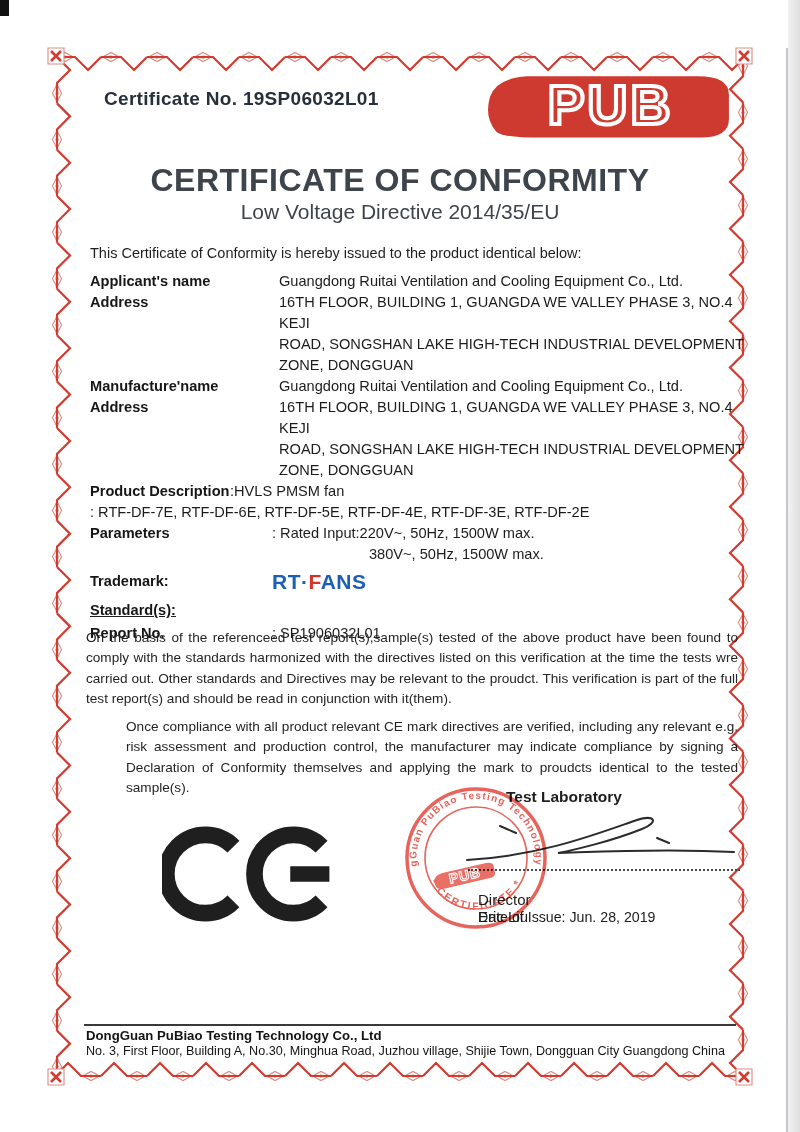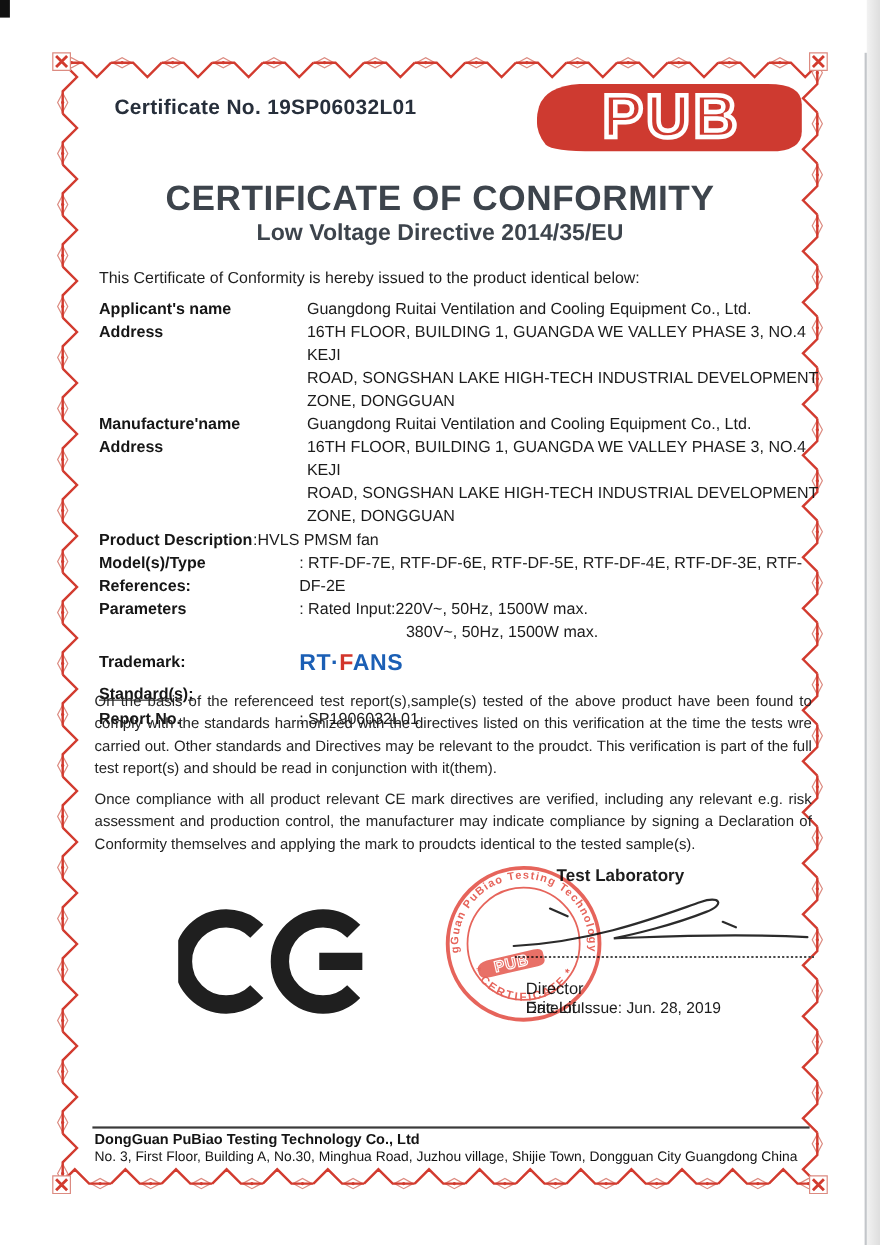--- a/index.html
+++ b/index.html
@@ -5,39 +5,39 @@
   html,body{margin:0;padding:0;background:#e9e9e9;}
   .page{position:relative;width:800px;height:1132px;background:#ffffff;overflow:hidden;
         font-family:"Liberation Sans",sans-serif;color:#1c1c1c;}
   .abs{position:absolute;}
   svg{display:block;}
   
   .cert-no{left:104px;top:88px;font-size:19px;font-weight:bold;color:#272f3b;letter-spacing:.3px;}
   .logo-top{left:488px;top:72px;}
   .title{left:55px;width:690px;top:162px;text-align:center;font-size:32px;font-weight:bold;
          color:#3d444c;letter-spacing:.5px;}
-  .subtitle{left:55px;width:690px;top:200px;text-align:center;font-size:21px;font-weight:bold;color:#3d444c;}
+  .subtitle{left:55px;width:690px;top:200px;text-align:center;font-size:21px;font-weight:normal;color:#3d444c;}
   .intro{left:90px;top:245px;font-size:14.5px;color:#1e1e1e;}
   
   .fields{left:90px;top:271px;width:656px;font-size:14.6px;line-height:21px;}
   .frow{display:flex;align-items:flex-start;}
   .flabel{width:182px;flex:none;font-weight:bold;color:#161616;}
   .fval{flex:1;}
   .indent7{margin-left:7px;}
   .pullleft{margin-left:-42px;}
   .pline2{padding-left:97px;}
   .row-trademark{margin-top:6px;height:26px;}
   .row-standards{margin-top:3px;text-decoration:underline;}
   .row-report{margin-top:2px;}
   .rtfans{font-weight:bold;font-size:21px;letter-spacing:.5px;color:#1b5fb5;line-height:22px;}
   .rtfans .f{color:#d2352b;}
   
   .paras{left:86px;top:628px;width:652px;font-size:13.6px;line-height:20.3px;text-align:justify;color:#242424;}
   .paras p{margin:0;}
-  .paras p + p{margin-top:8px;}
+  .paras p + p{margin-top:8px;margin-left:40px;}
   
   .testlab{left:506px;top:788px;font-size:15.5px;font-weight:bold;color:#1d1d1d;}
   .sigline{left:468px;top:869px;width:272px;border-top:2px dotted #4a4a4a;height:0;}
   .signame{left:478px;top:908px;font-size:15px;}
   .sigrole{left:478px;top:891px;font-size:15px;}
   .sigdate{left:478px;top:909px;font-size:14.2px;}
   .sigsvg{left:452px;top:812px;}
   .cemark{left:162px;top:824px;}
   .stamp{left:395px;top:777px;mix-blend-mode:multiply;opacity:.93;}
   
@@ -134,21 +134,20 @@
         <div>16TH FLOOR, BUILDING 1, GUANGDA WE VALLEY PHASE 3, NO.4 KEJI</div>
         <div>ROAD, SONGSHAN LAKE HIGH-TECH INDUSTRIAL DEVELOPMENT</div>
         <div>ZONE, DONGGUAN</div>
       </div>
     </div>
     <div class="frow">
       <div class="flabel">Product Description</div>
       <div class="fval pullleft">:HVLS PMSM fan</div>
     </div>
     <div class="frow">
-      <div class="flabel">Model(s)/Type References:</div>
       <div class="fval">: RTF-DF-7E, RTF-DF-6E, RTF-DF-5E, RTF-DF-4E, RTF-DF-3E, RTF-DF-2E</div>
     </div>
     <div class="frow">
       <div class="flabel">Parameters</div>
       <div class="fval">
         <div>: Rated Input:220V~, 50Hz, 1500W max.</div>
         <div class="pline2">380V~, 50Hz, 1500W max.</div>
       </div>
     </div>
     <div class="frow row-trademark">

